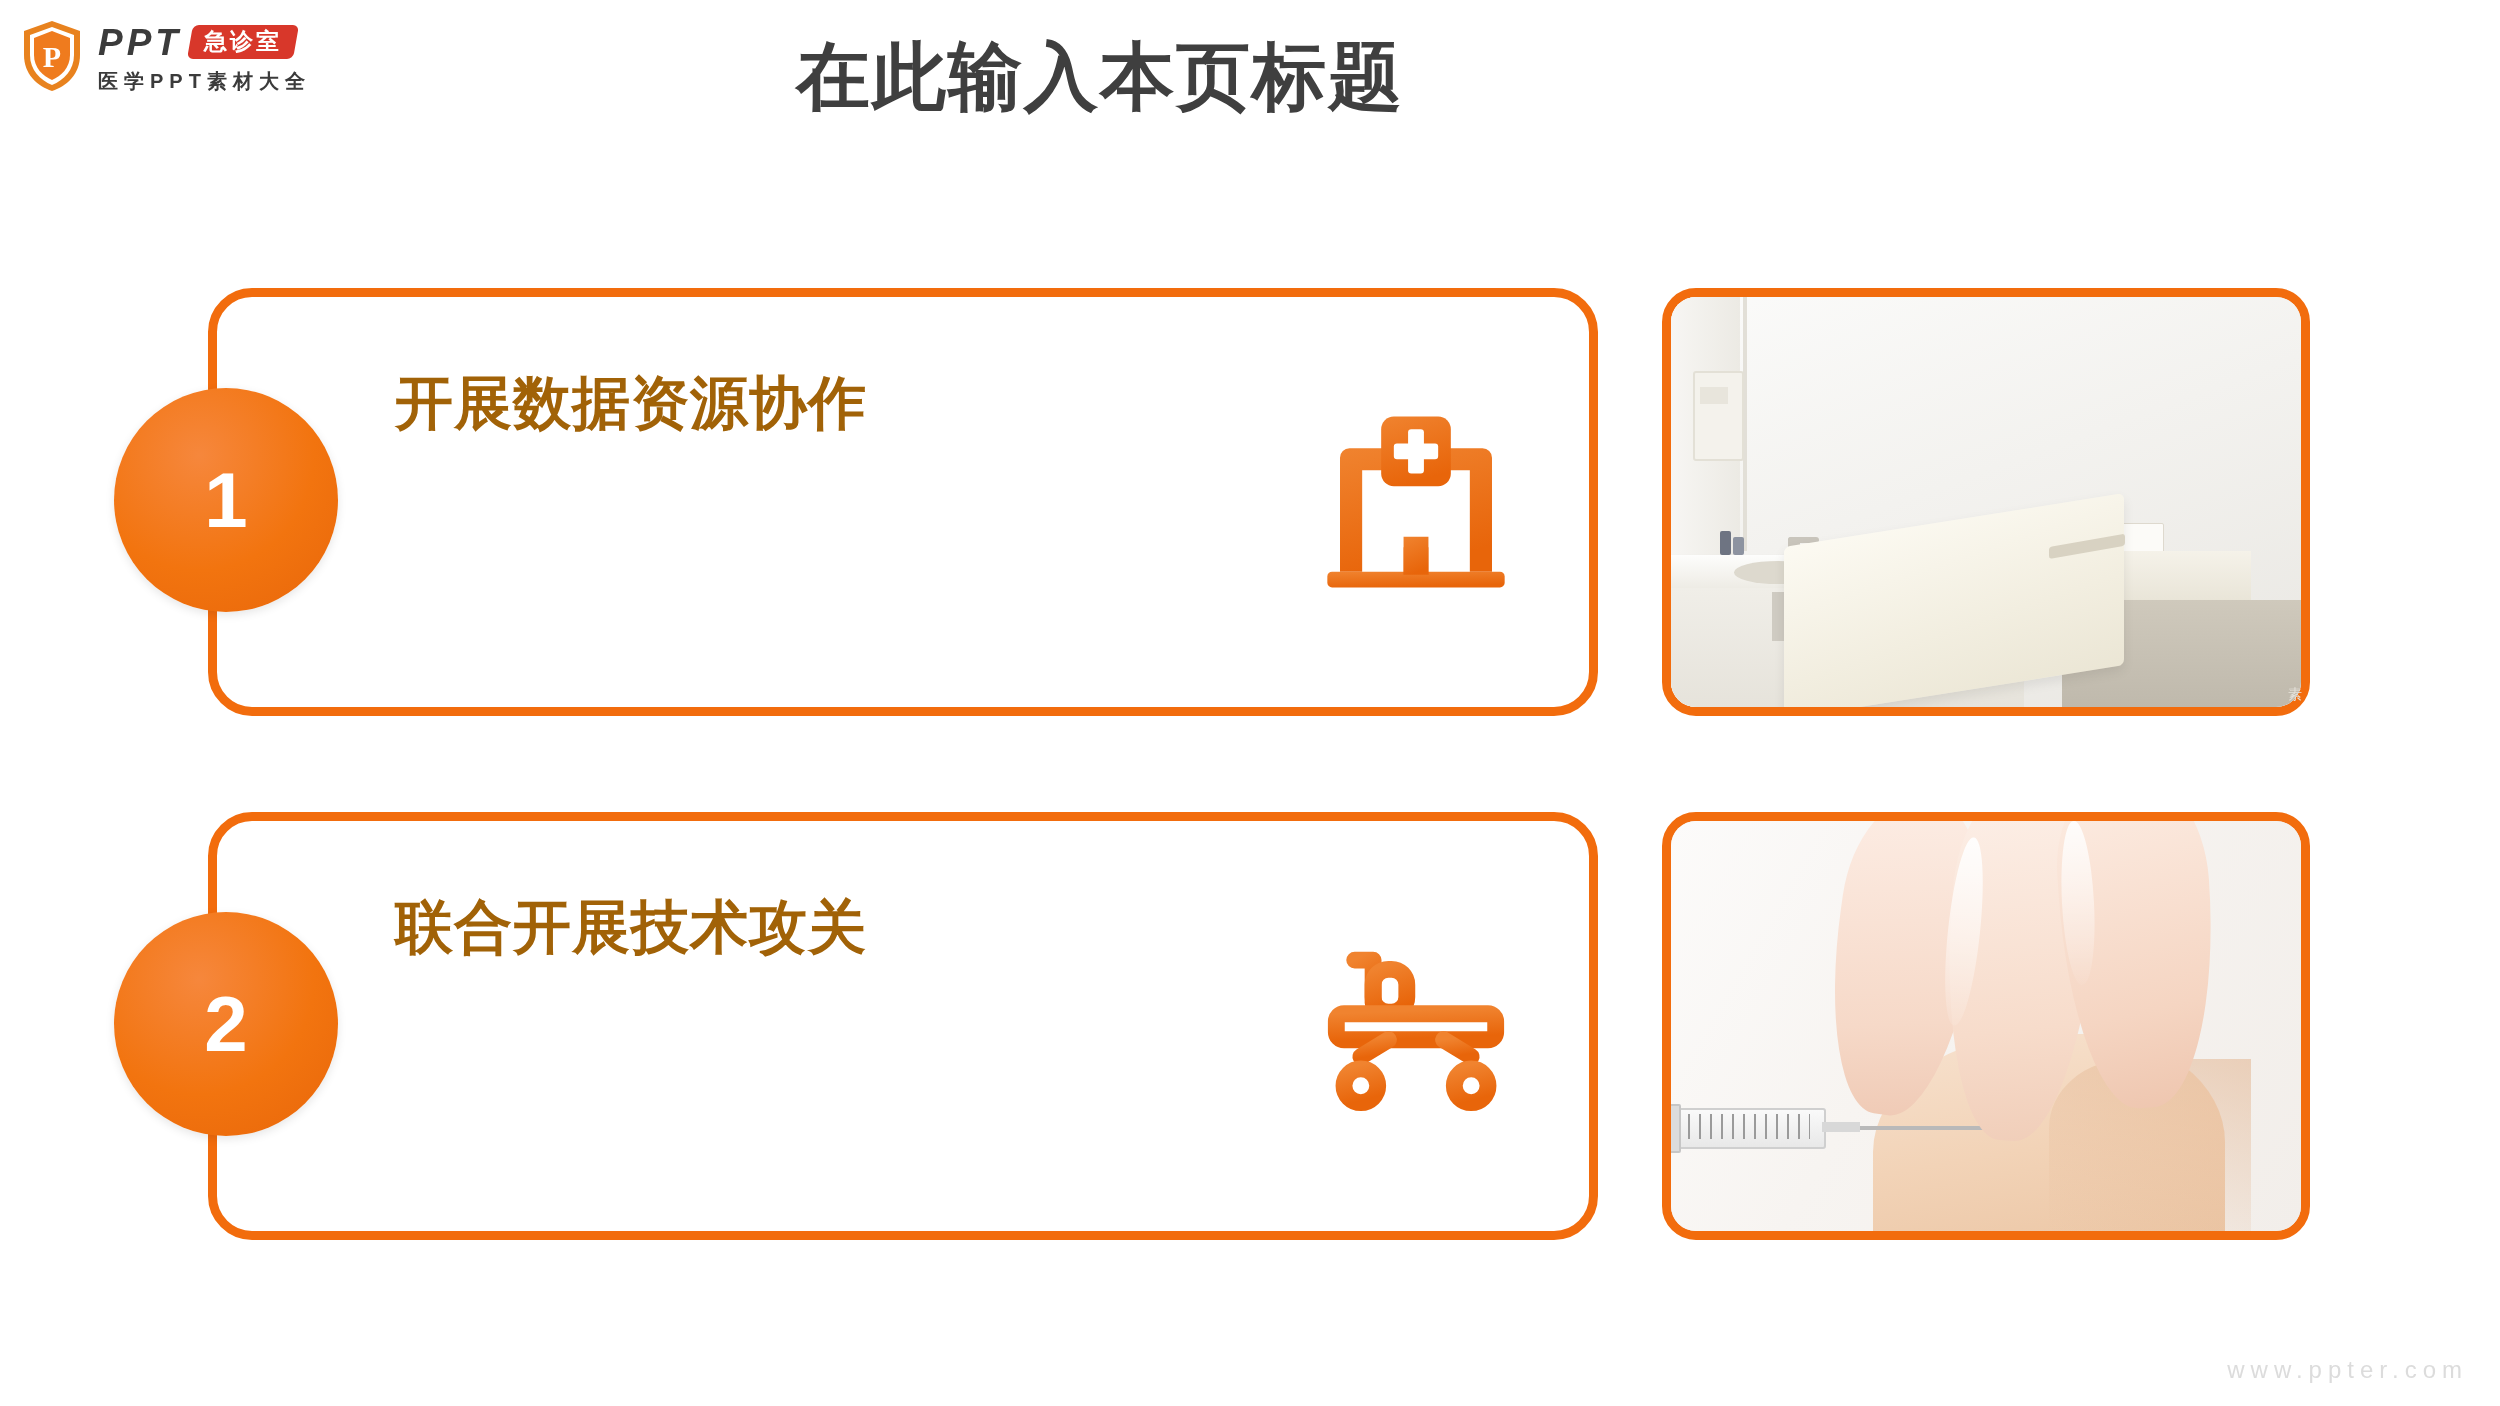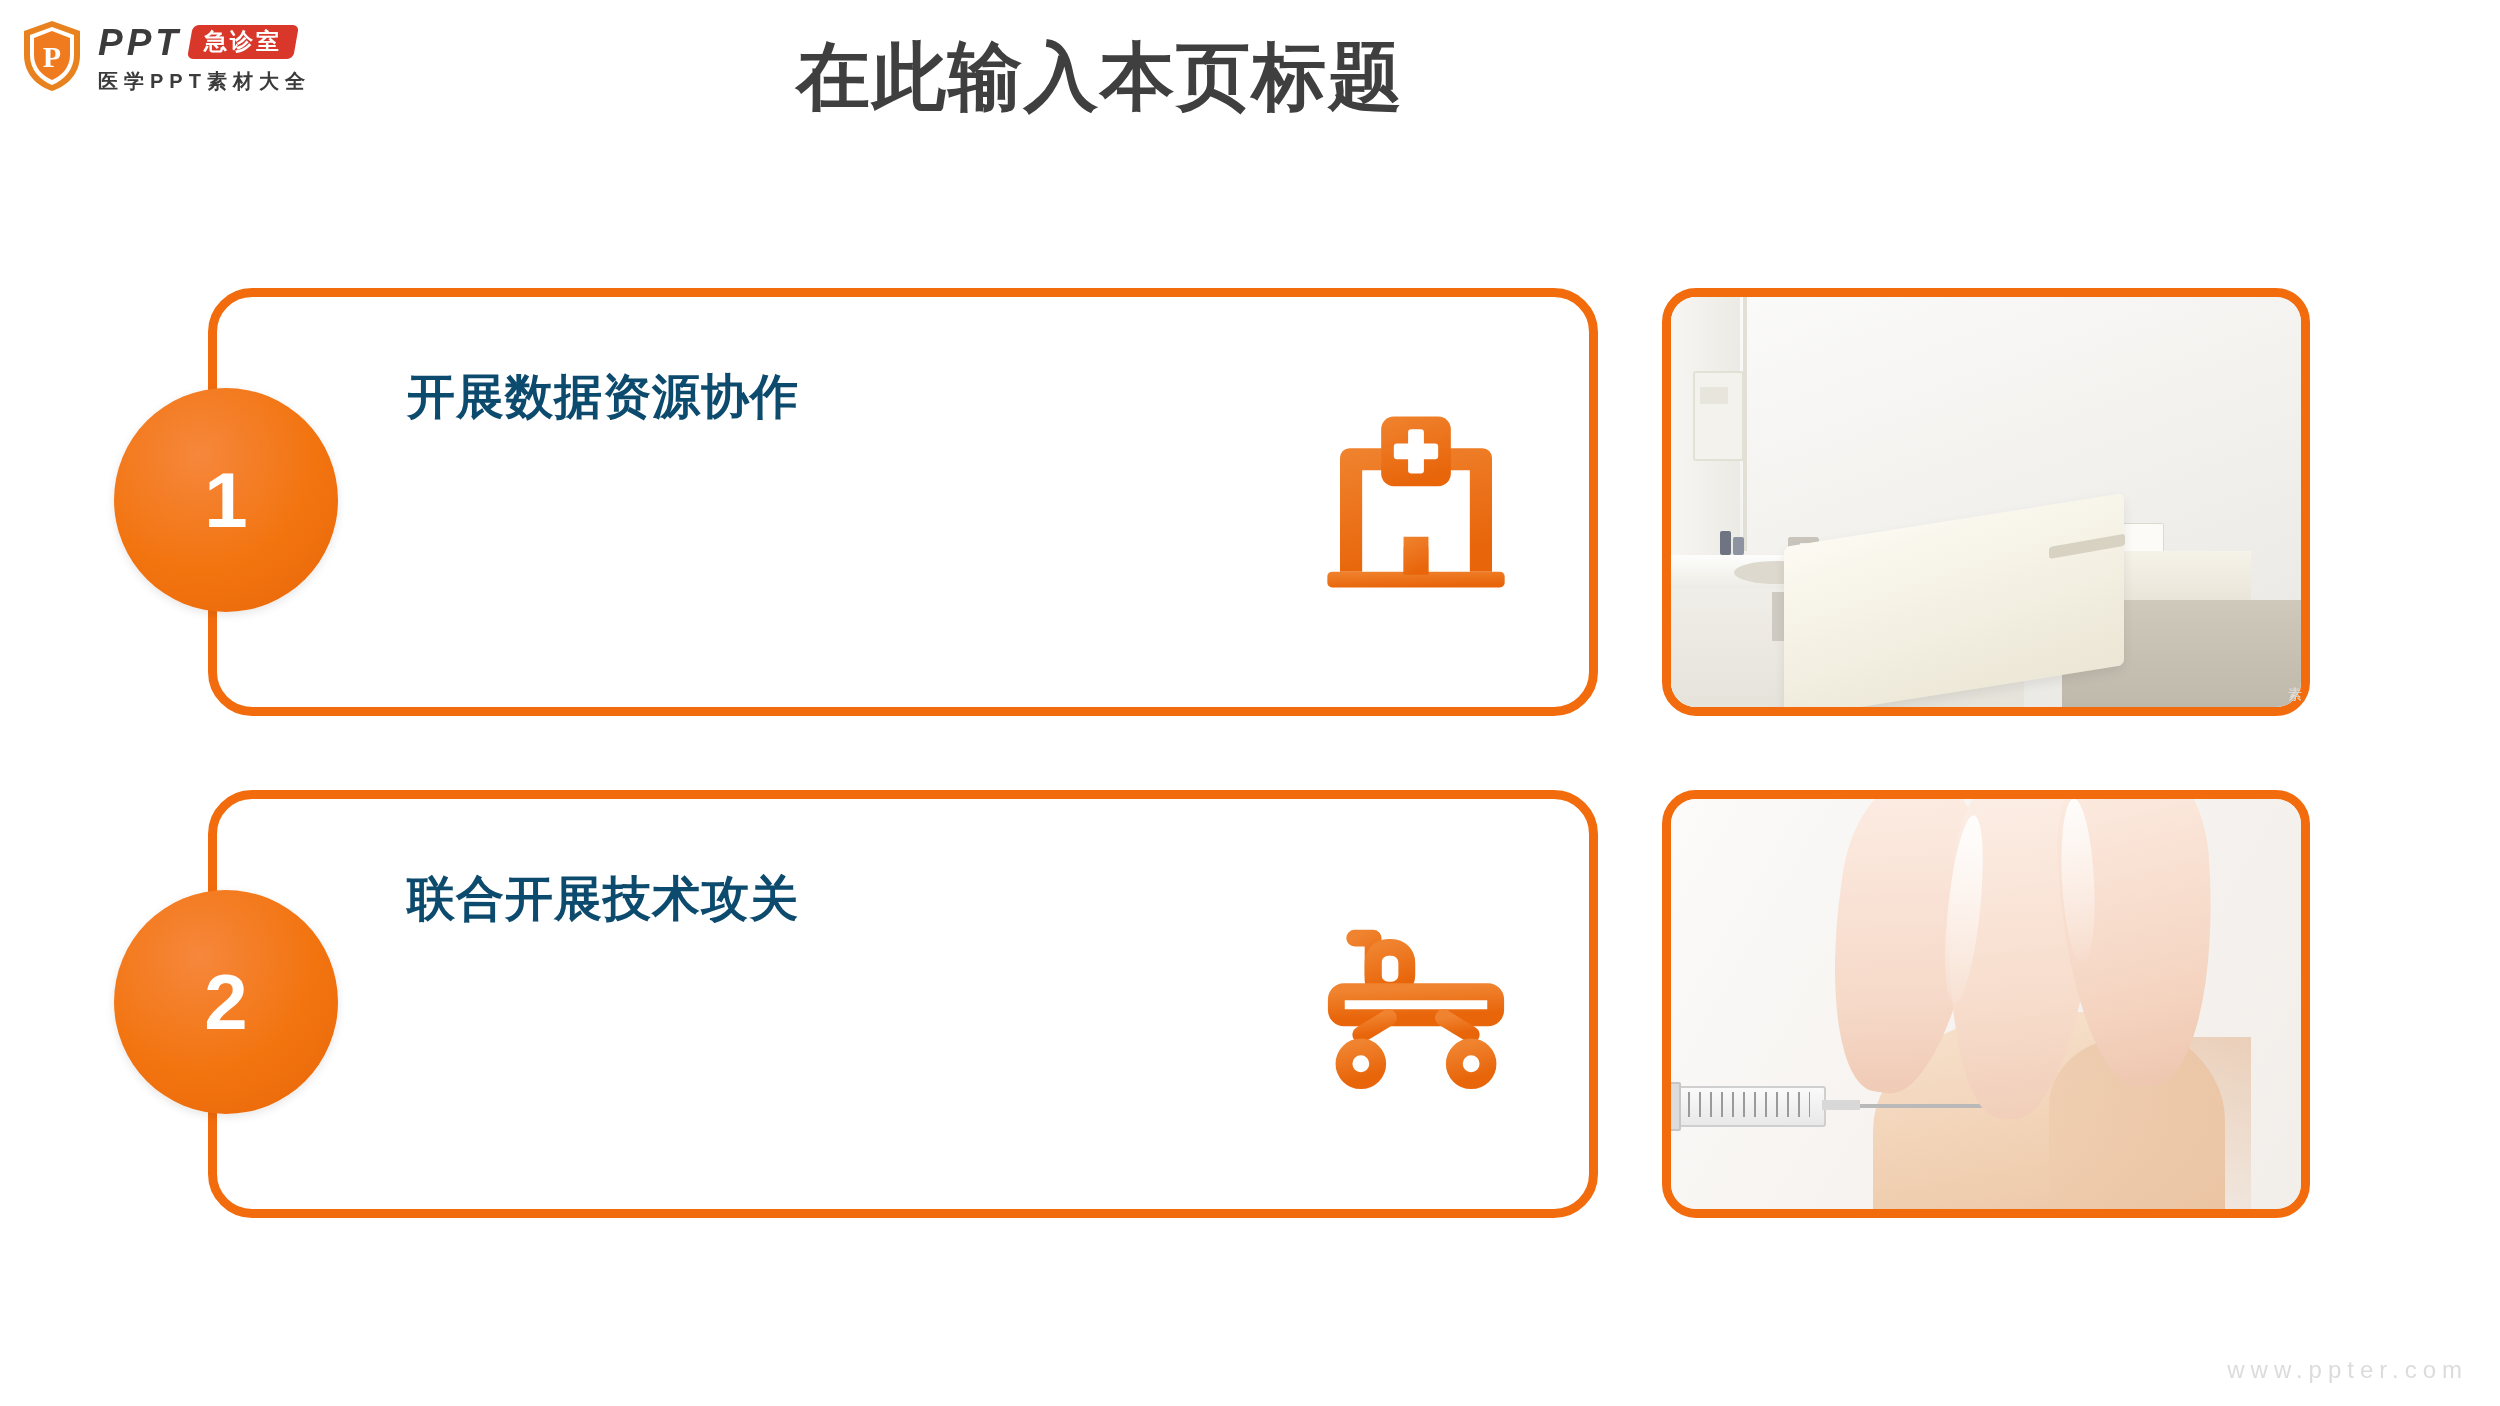--- a/index.html
+++ b/index.html
@@ -90,21 +90,21 @@
     line-height: 1.1;
   }
 
   
   .row {
     position: absolute;
     left: 0;
     width: 2500px;
   }
   #row-1 { top: 288px; height: 432px; }
-  #row-2 { top: 790px; height: 432px; }
+  #row-2 { top: 812px; height: 432px; }
 
   .card {
     position: absolute;
     left: 208px;
     top: 0;
     width: 1390px;
     height: 428px;
     box-sizing: border-box;
     border: 9px solid #F26C0D;
     border-radius: 44px;
@@ -130,26 +130,26 @@
     font-family: "Liberation Sans", sans-serif;
   }
 
   .card-text {
     position: absolute;
     left: 178px;
     top: 74px;
     width: 900px;
   }
   .card-heading {
-    font-size: 48px;
-    font-weight: 700;
-    color: #0c4a6e;
+    font-size: 58px;
+    font-weight: 700;
+    color: #a16207;
     letter-spacing: 1px;
     line-height: 1.1;
-    margin: 0 0 22px 12px;
+    margin: 0 0 22px 0;
   }
   .card-body {
     font-size: 38px;
     color: #262626;
     line-height: 1.52;
     letter-spacing: 0.5px;
     margin: 0;
     width: 870px;
   }
 

